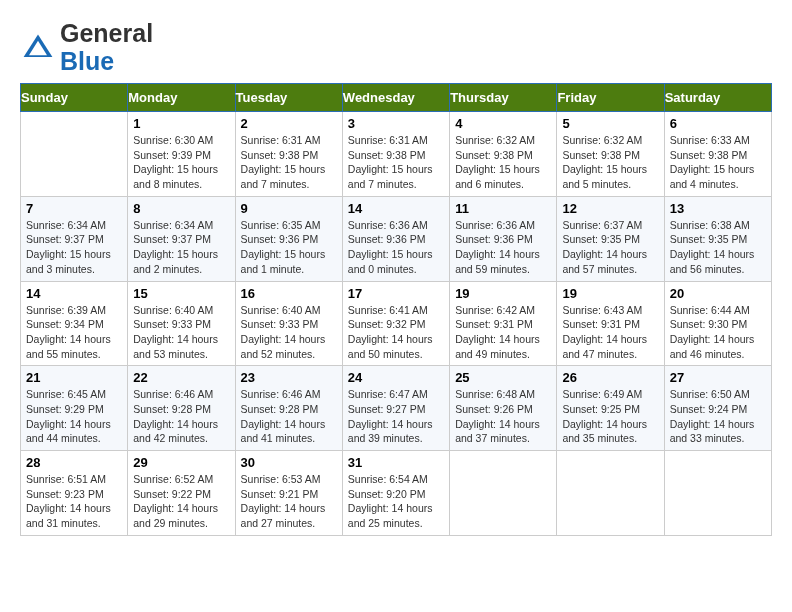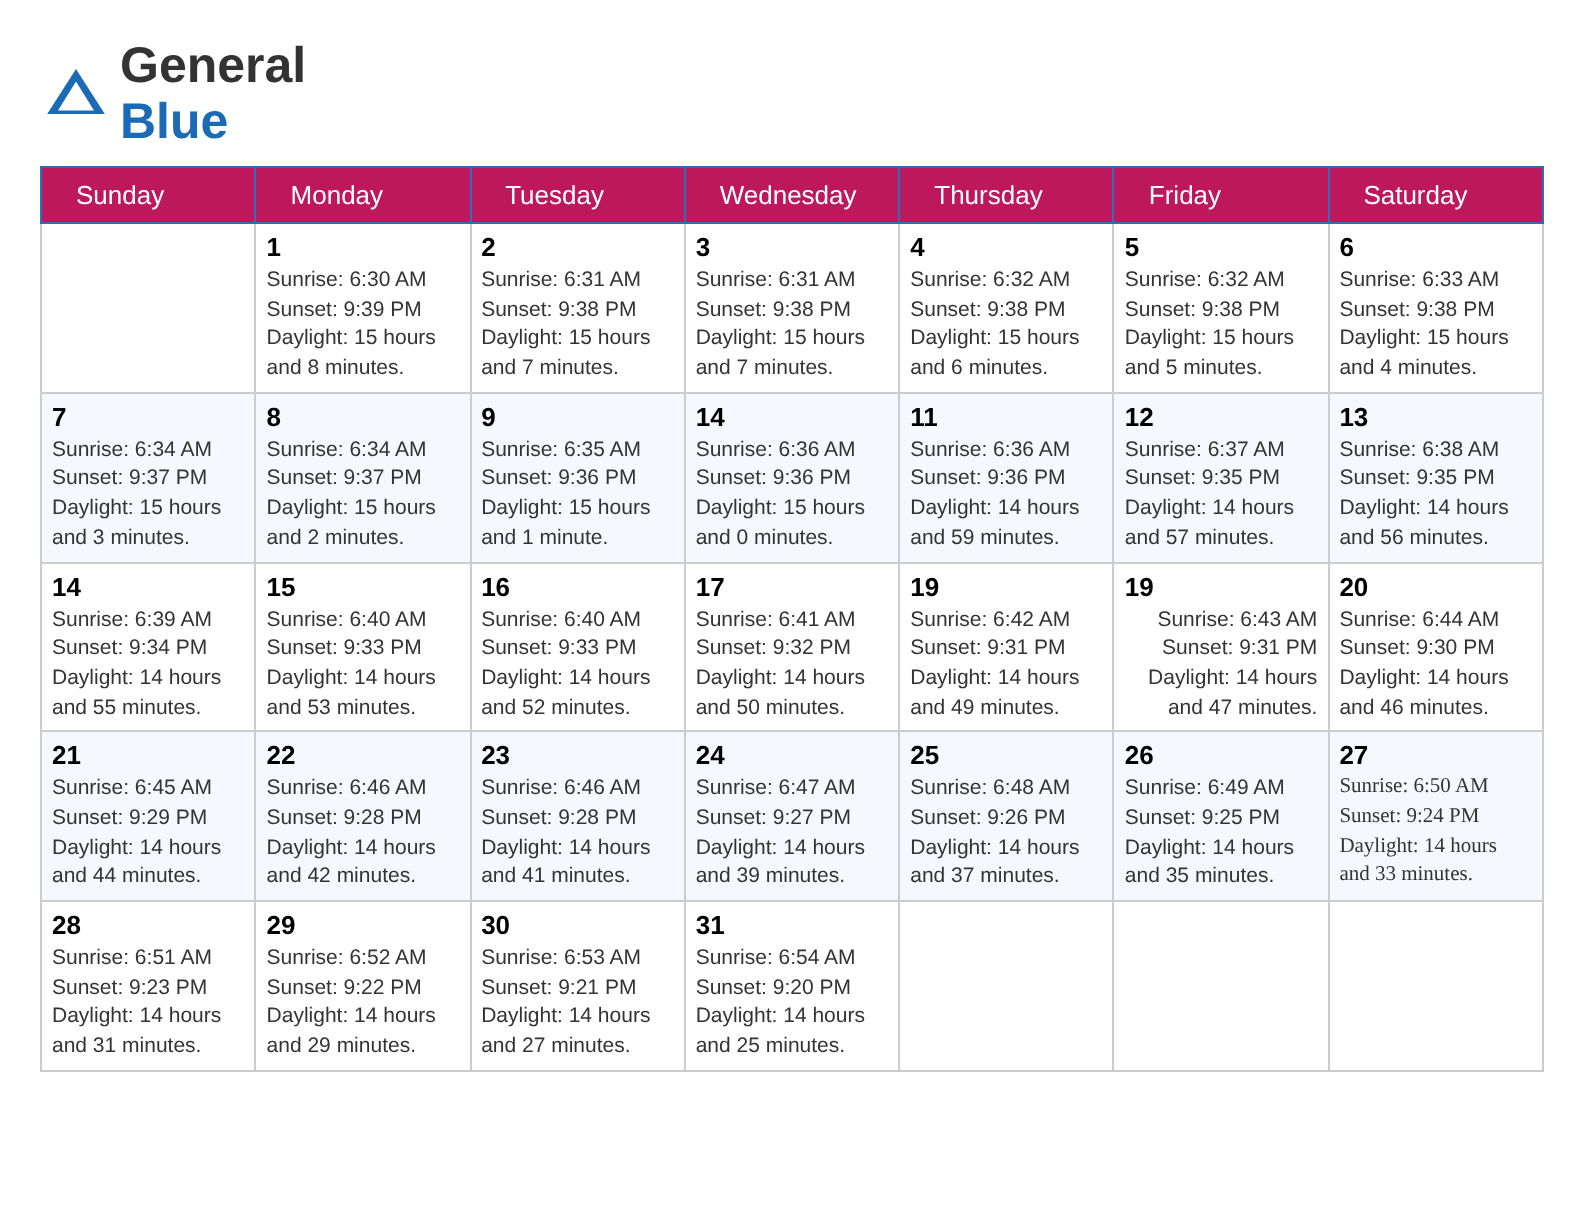--- a/index.html
+++ b/index.html
@@ -44,26 +44,26 @@
     .location-title {
       font-size: 16px;
       color: #333;
     }
     table {
       width: 100%;
       border-collapse: collapse;
       font-size: 11px;
     }
     thead tr th {
-      background-color: #be185d;
+      background-color: #4d7c0f;
       color: #fff;
-      padding: 6px 17px;
+      padding: 6px 0;
       text-align: left;
       font-size: 13px;
-      font-weight: normal;
+      font-weight: bold;
       border: 1px solid #2a6db5;
     }
     tbody tr td {
       border: 1px solid #ccc;
       padding: 4px 5px;
       vertical-align: top;
       width: calc(100% / 7);
       min-height: 80px;
     }
     .day-number {
@@ -243,21 +243,21 @@
         </td>
         <td>
           <span class="day-number">19</span>
           <div class="day-info" style="white-space: pre-line;">Sunrise: 6:42 AM
 Sunset: 9:31 PM
 Daylight: 14 hours
 and 49 minutes.</div>
         </td>
         <td>
           <span class="day-number">19</span>
-          <div class="day-info" style="white-space: pre-line; text-align: right;">Sunrise: 6:43 AM
+          <div class="day-info" style="white-space: pre-line;">Sunrise: 6:43 AM
 Sunset: 9:31 PM
 Daylight: 14 hours
 and 47 minutes.</div>
         </td>
         <td>
           <span class="day-number">20</span>
           <div class="day-info" style="white-space: pre-line;">Sunrise: 6:44 AM
 Sunset: 9:30 PM
 Daylight: 14 hours
 and 46 minutes.</div>
@@ -301,21 +301,21 @@
         </td>
         <td>
           <span class="day-number">26</span>
           <div class="day-info" style="white-space: pre-line;">Sunrise: 6:49 AM
 Sunset: 9:25 PM
 Daylight: 14 hours
 and 35 minutes.</div>
         </td>
         <td>
           <span class="day-number">27</span>
-          <div class="day-info" style="white-space: pre-line; font-family: Liberation Serif, serif;">Sunrise: 6:50 AM
+          <div class="day-info" style="white-space: pre-line;">Sunrise: 6:50 AM
 Sunset: 9:24 PM
 Daylight: 14 hours
 and 33 minutes.</div>
         </td>
       </tr>
       <tr>
         <td>
           <span class="day-number">28</span>
           <div class="day-info" style="white-space: pre-line;">Sunrise: 6:51 AM
 Sunset: 9:23 PM

